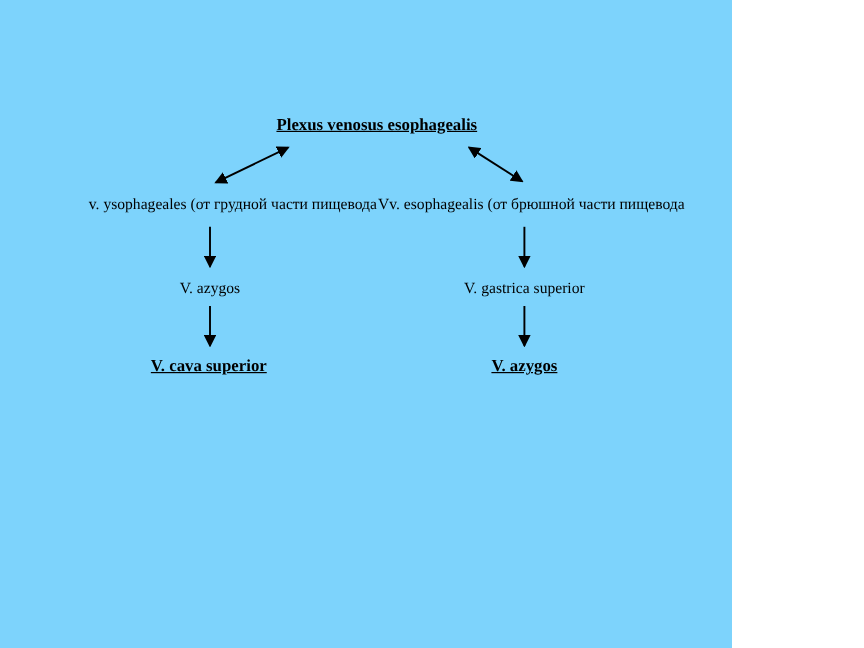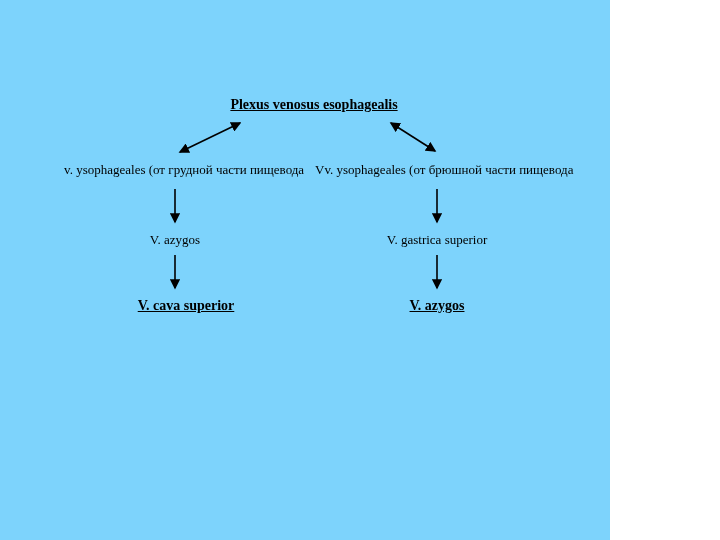--- a/index.html
+++ b/index.html
@@ -61,22 +61,22 @@
 
     <line x1="175" y1="189" x2="175" y2="222" stroke="#000000" stroke-width="1.6" marker-end="url(#ah)"></line>
     <line x1="175" y1="255" x2="175" y2="288" stroke="#000000" stroke-width="1.6" marker-end="url(#ah)"></line>
 
     <line x1="437" y1="189" x2="437" y2="222" stroke="#000000" stroke-width="1.6" marker-end="url(#ah)"></line>
     <line x1="437" y1="255" x2="437" y2="288" stroke="#000000" stroke-width="1.6" marker-end="url(#ah)"></line>
   </svg>
 
   <div class="label title centered" style="left:314px; top:97px;">Plexus venosus esophagealis</div>
 
-  <div class="label" style="left:64px; top:162px;">v. ysophageales (от грудной части пищевода</div>
-  <div class="label" style="left:315px; top:162px;">Vv. ysophageales (от брюшной части пищевода</div>
+  <div class="label" style="left:74px; top:162px;">v. ysophageales (от грудной части пищевода</div>
+  <div class="label" style="left:315px; top:162px;">Vv. esophagealis (от брюшной части пищевода</div>
 
   <div class="label centered" style="left:175px; top:232px;text-align:right;">V. azygos</div>
   <div class="label centered" style="left:437px; top:232px;">V. gastrica superior</div>
 
-  <div class="label terminal centered" style="left:186px; top:298px;">V. cava superior</div>
+  <div class="label terminal centered" style="left:174px; top:298px;">V. cava superior</div>
   <div class="label terminal centered" style="left:437px; top:298px;">V. azygos</div>
 
 </div>
 
 </body></html>

